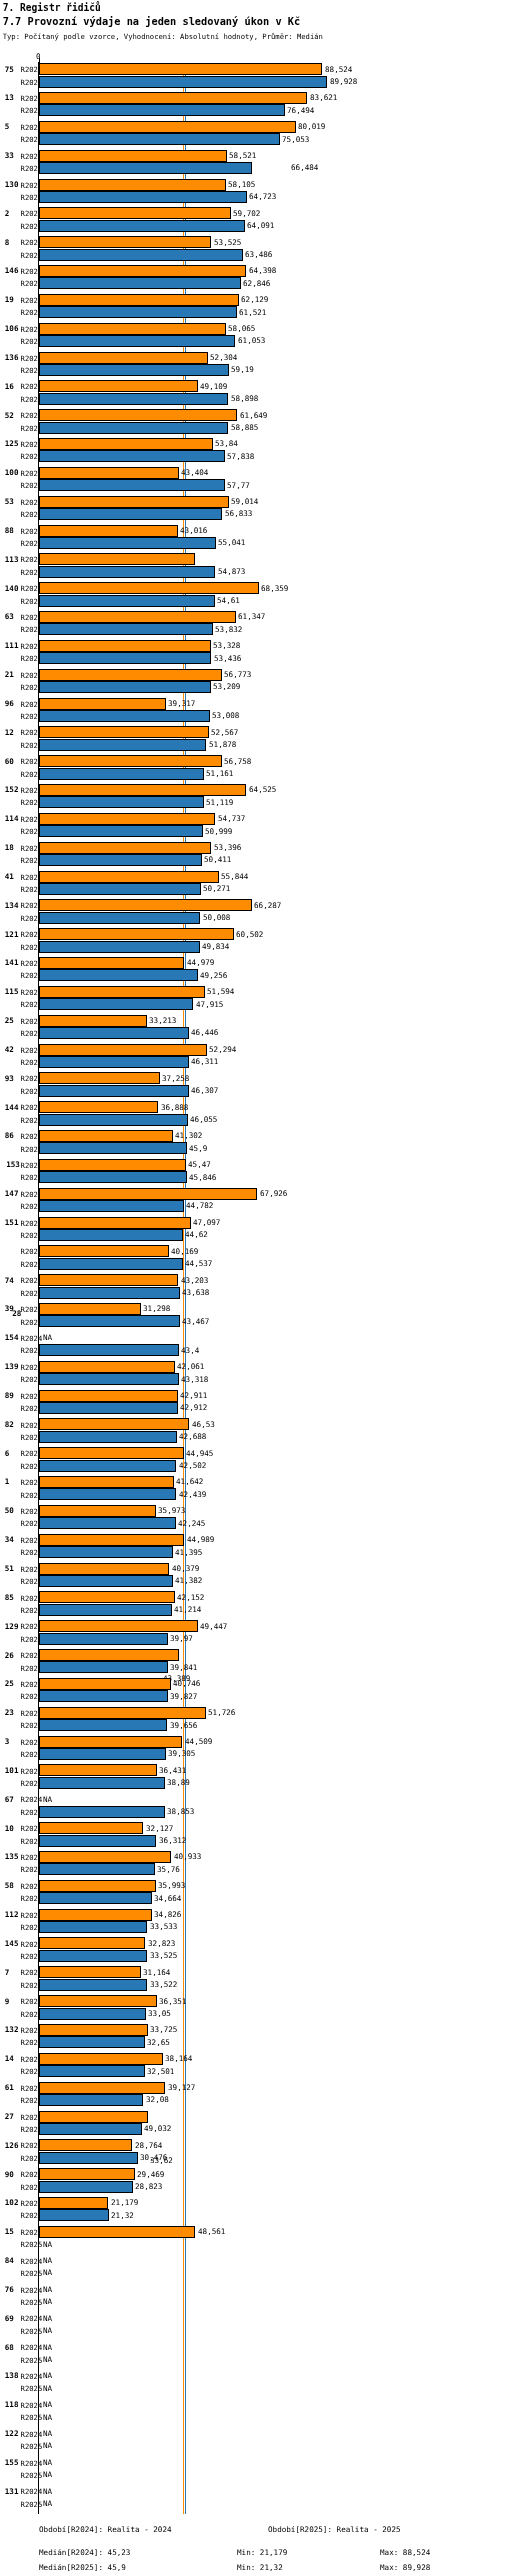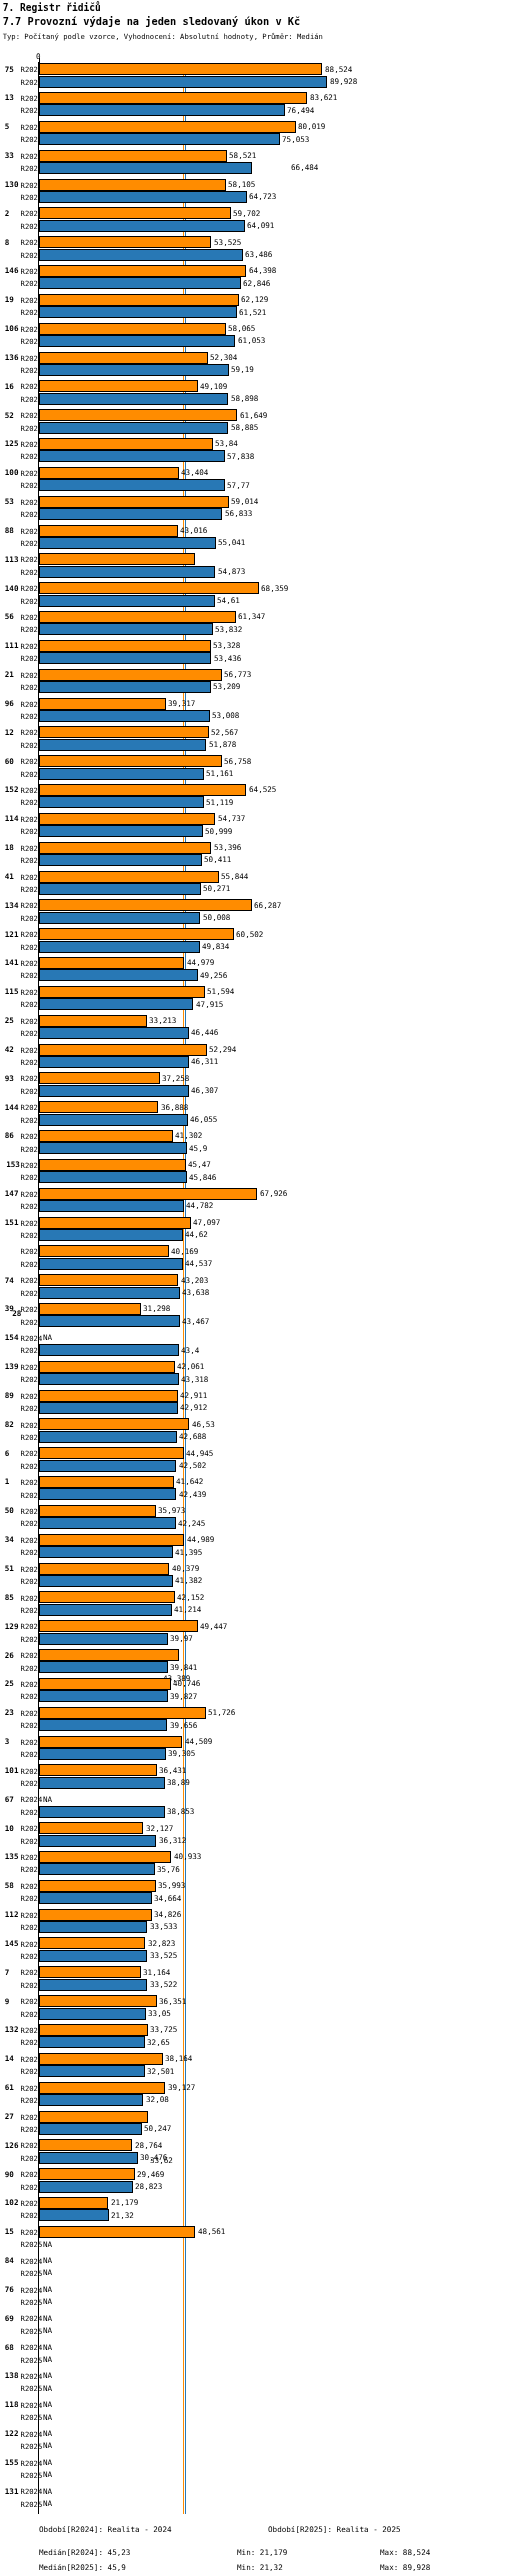--- a/index.html
+++ b/index.html
@@ -199,21 +199,21 @@
       <div class="abs ">
         <div class="abs group-id" style="top: 584px;">140</div>
         <div class="abs period-label" style="top: 584px;">R2024</div>
         <div class="abs bar" style="left: 39px; top: 582px; width: 218px; background: rgb(255, 140, 0);"></div>
         <div class="abs value-label" style="left: 261px; top: 584px;">68,359</div>
         <div class="abs period-label" style="top: 597px;">R2025</div>
         <div class="abs bar" style="left: 39px; top: 595px; width: 174px; background: rgb(40, 120, 181);"></div>
         <div class="abs value-label" style="left: 217px; top: 596px;">54,61</div>
       </div>
       <div class="abs ">
-        <div class="abs group-id" style="top: 612px;">56</div>
+        <div class="abs group-id" style="top: 612px;">63</div>
         <div class="abs period-label" style="top: 613px;">R2024</div>
         <div class="abs bar" style="left: 39px; top: 611px; width: 195px; background: rgb(255, 140, 0);"></div>
         <div class="abs value-label" style="left: 238px; top: 612px;">61,347</div>
         <div class="abs period-label" style="top: 625px;">R2025</div>
         <div class="abs bar" style="left: 39px; top: 623px; width: 172px; background: rgb(40, 120, 181);"></div>
         <div class="abs value-label" style="left: 215px; top: 625px;">53,832</div>
       </div>
       <div class="abs ">
         <div class="abs group-id" style="top: 641px;">111</div>
         <div class="abs period-label" style="top: 642px;">R2024</div>
@@ -671,21 +671,21 @@
         <div class="abs bar" style="left: 39px; top: 2094px; width: 102px; background: rgb(40, 120, 181);"></div>
         <div class="abs value-label" style="left: 146px; top: 2095px;">32,08</div>
       </div>
       <div class="abs ">
         <div class="abs group-id" style="top: 2112px;">27</div>
         <div class="abs period-label" style="top: 2113px;">R2024</div>
         <div class="abs bar" style="left: 39px; top: 2111px; width: 107px; background: rgb(255, 140, 0);"></div>
         <div class="abs value-label" style="left: 150px; top: 2112px; margin-top: 44px;">33,62</div>
         <div class="abs period-label" style="top: 2125px;">R2025</div>
         <div class="abs bar" style="left: 39px; top: 2123px; width: 101px; background: rgb(40, 120, 181);"></div>
-        <div class="abs value-label" style="left: 144px; top: 2124px;">50,247</div>
+        <div class="abs value-label" style="left: 144px; top: 2124px;">49,032</div>
       </div>
       <div class="abs ">
         <div class="abs group-id" style="top: 2141px;">126</div>
         <div class="abs period-label" style="top: 2141px;">R2024</div>
         <div class="abs bar" style="left: 39px; top: 2139px; width: 91px; background: rgb(255, 140, 0);"></div>
         <div class="abs value-label" style="left: 135px; top: 2141px;">28,764</div>
         <div class="abs period-label" style="top: 2154px;">R2025</div>
         <div class="abs bar" style="left: 39px; top: 2152px; width: 97px; background: rgb(40, 120, 181);"></div>
         <div class="abs value-label" style="left: 140px; top: 2153px;">30,476</div>
       </div>

